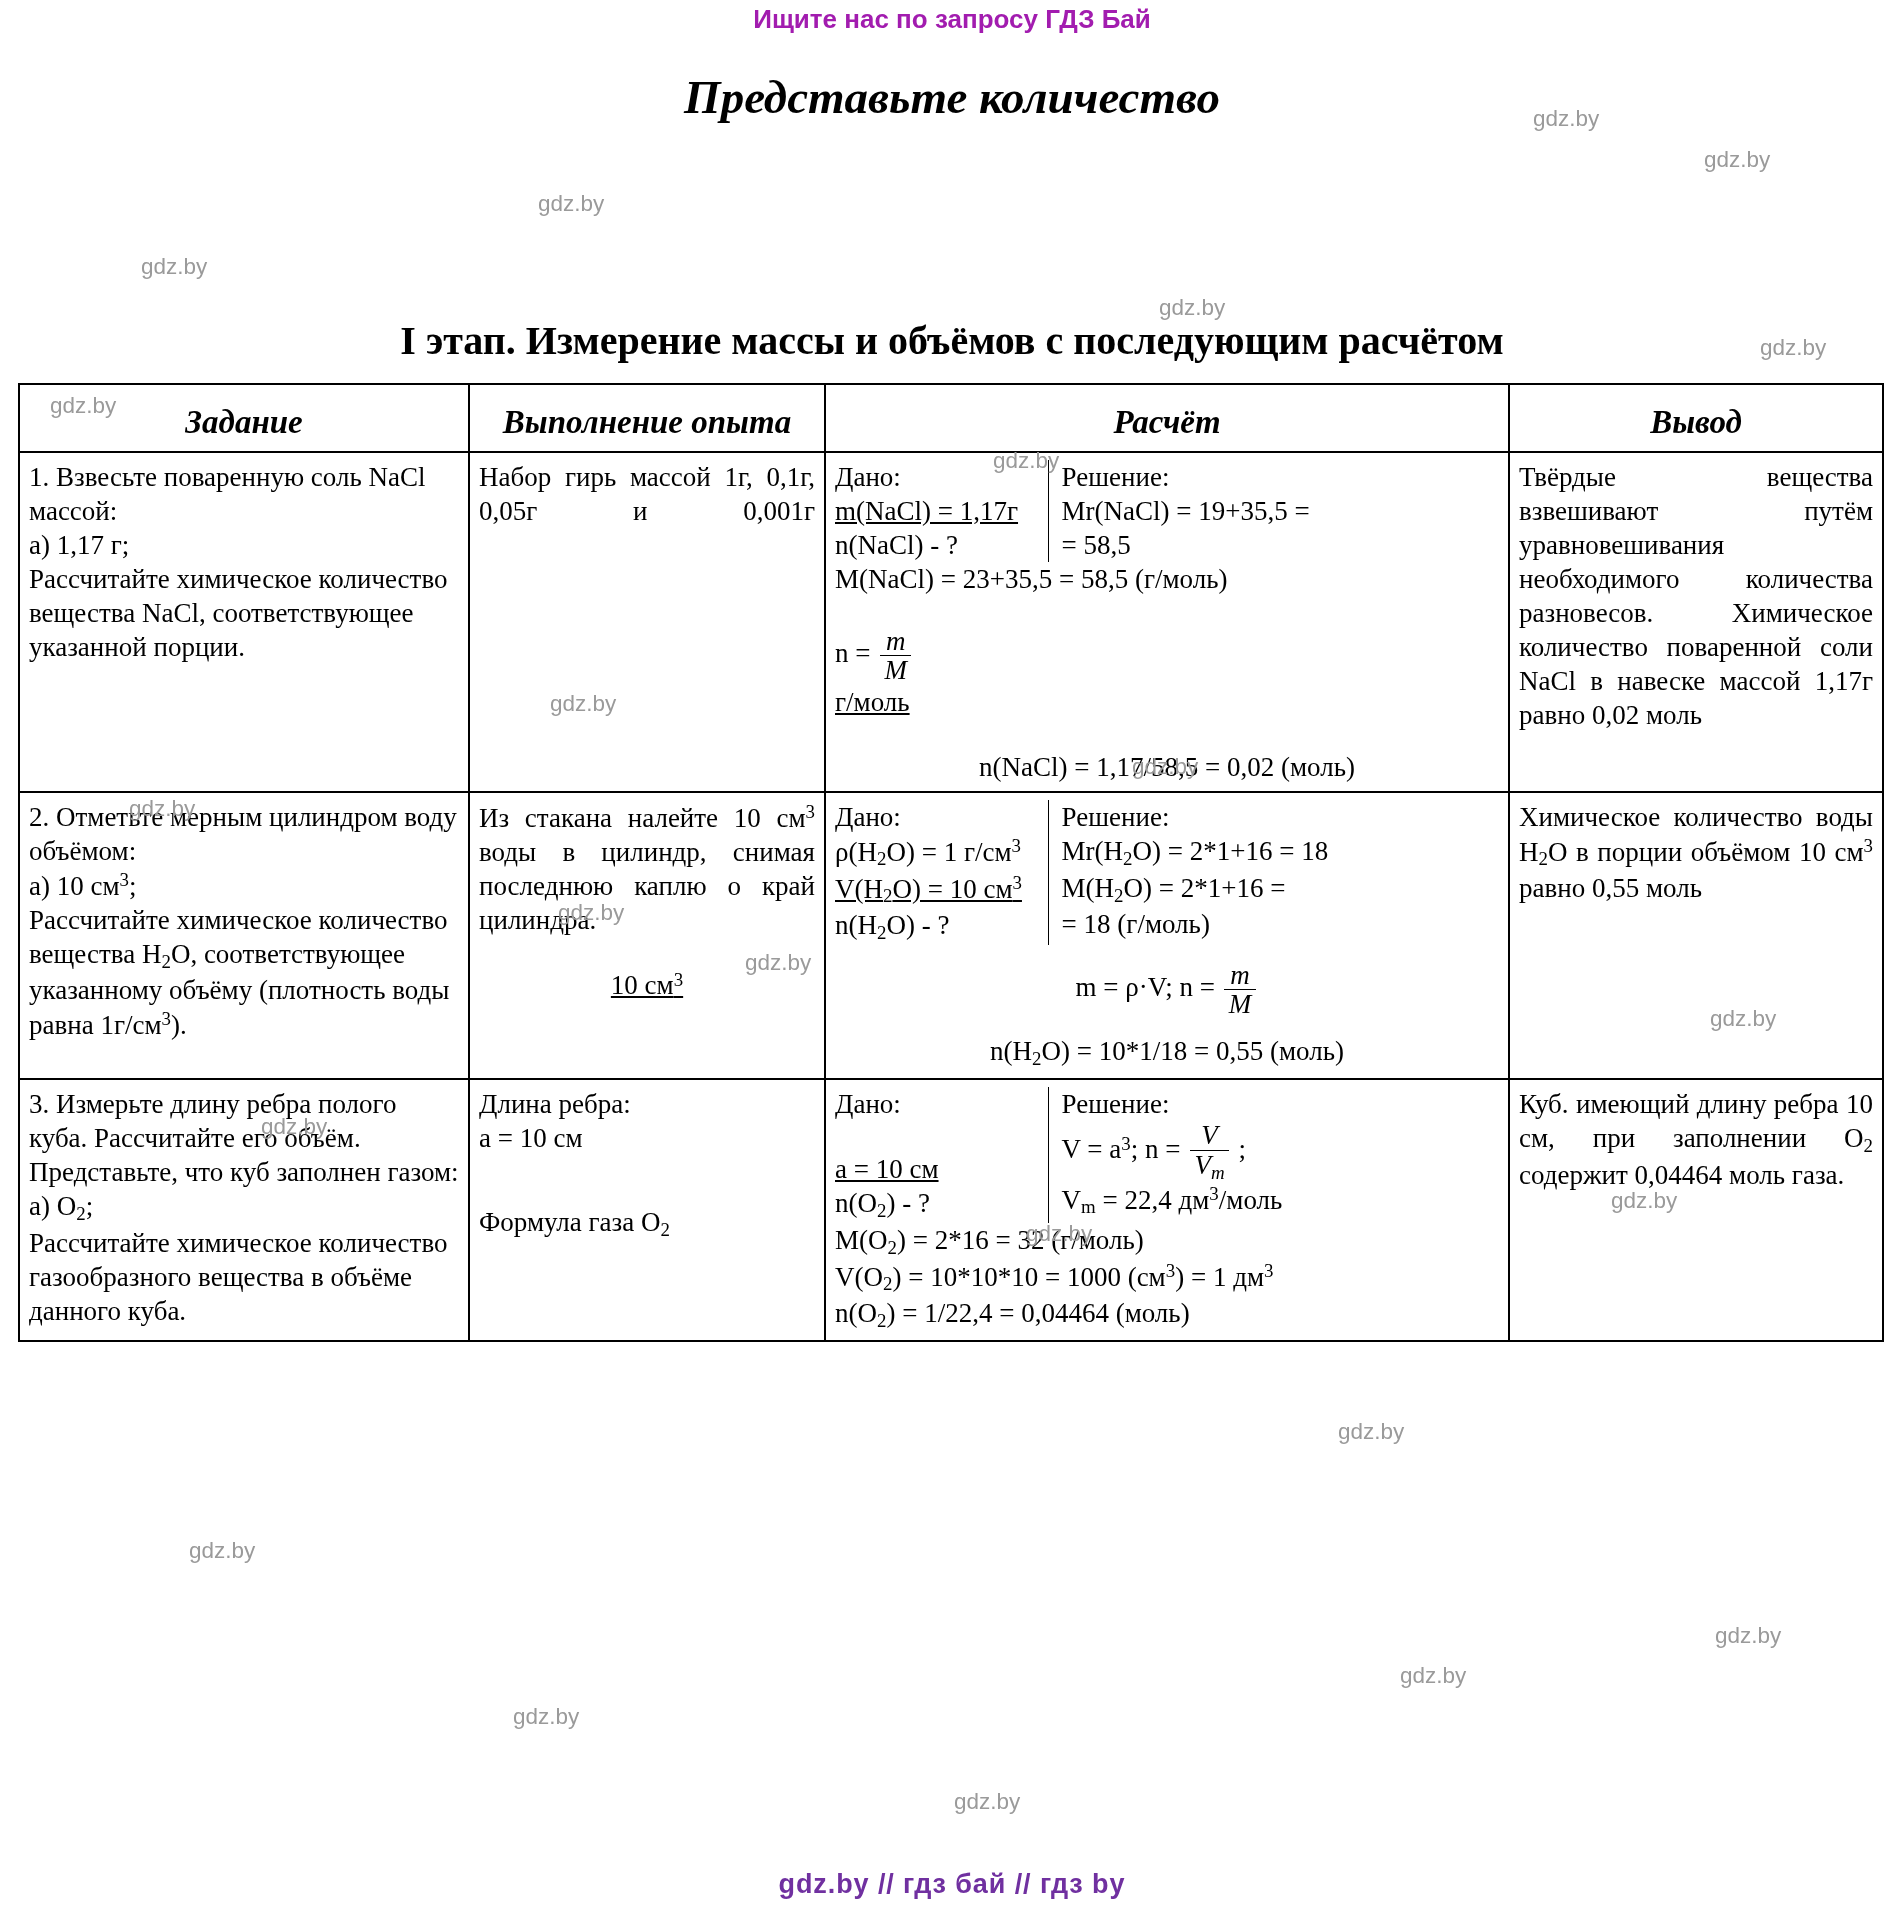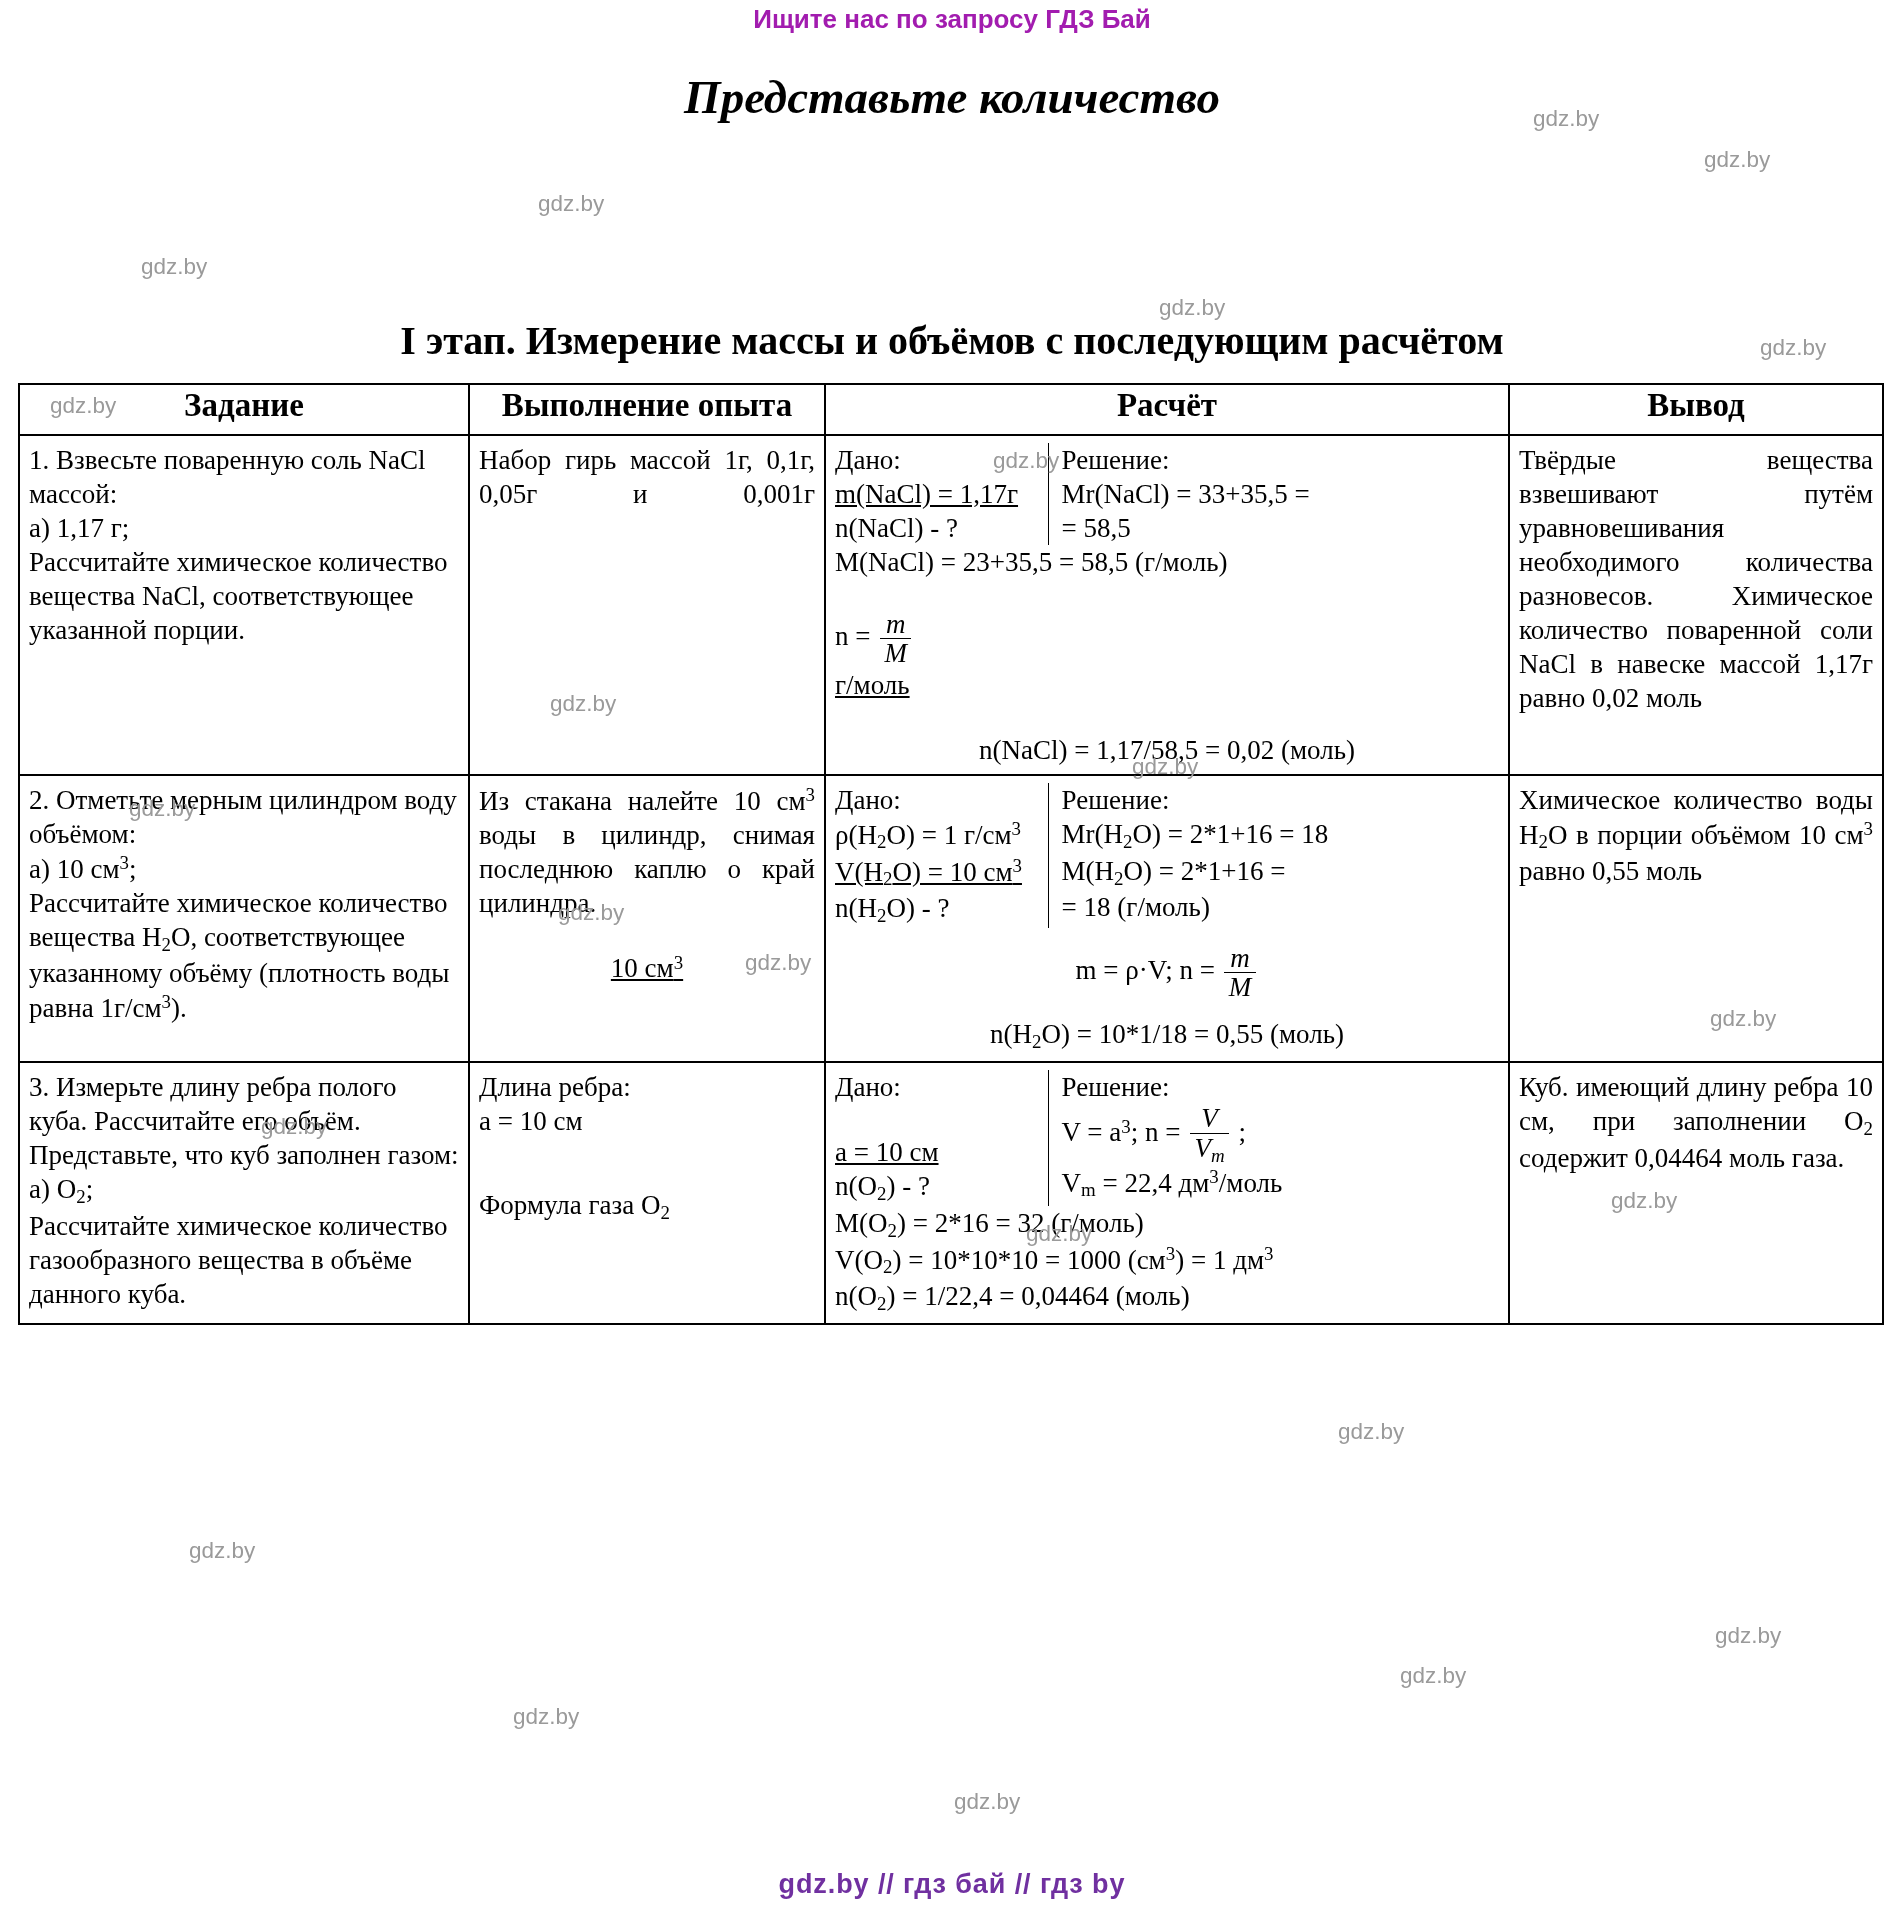--- a/index.html
+++ b/index.html
@@ -93,21 +93,22 @@
     vertical-align: top;
     padding: 7.2px 9px;
     font-size: 27px;
     line-height: 1.26;
   }
   table.main th {
     text-align: center;
     font-size: 33px;
     font-weight: bold;
     vertical-align: top;
-    padding-top: 0;
+    padding-top: 17px;
+    font-style: italic;
   }
   col.c1 { width: 450px; }
   col.c2 { width: 356px; }
   col.c3 { width: 684px; }
   col.c4 { width: 374px; }
   .just { text-align: justify; text-align-last: justify; }
   .just-last-left { text-align: justify; }
   .ul { text-decoration: underline; }
   .center { text-align: center; }
   sub { font-size: 0.7em; vertical-align: -0.25em; }
@@ -182,21 +183,21 @@
         </td>
         <td>
           <div class="dano-wrap">
             <div class="dano-col">
               <div>Дано:</div>
               <div class="ul">m(NaCl) = 1,17г</div>
               <div>n(NaCl) - ?</div>
             </div>
             <div class="resh-col">
               <div>Решение:</div>
-              <div>Mr(NaCl) = 33+35,5 =</div>
+              <div>Mr(NaCl) = 19+35,5 =</div>
               <div>= 58,5</div>
             </div>
           </div>
           <div>M(NaCl) = 23+35,5 = 58,5 (г/моль)</div>
           <div class="spacer-md"></div>
           <div>
             <span>n =</span>
             <span class="frac">
               <span class="num">m</span>
               <span class="den">M</span>

